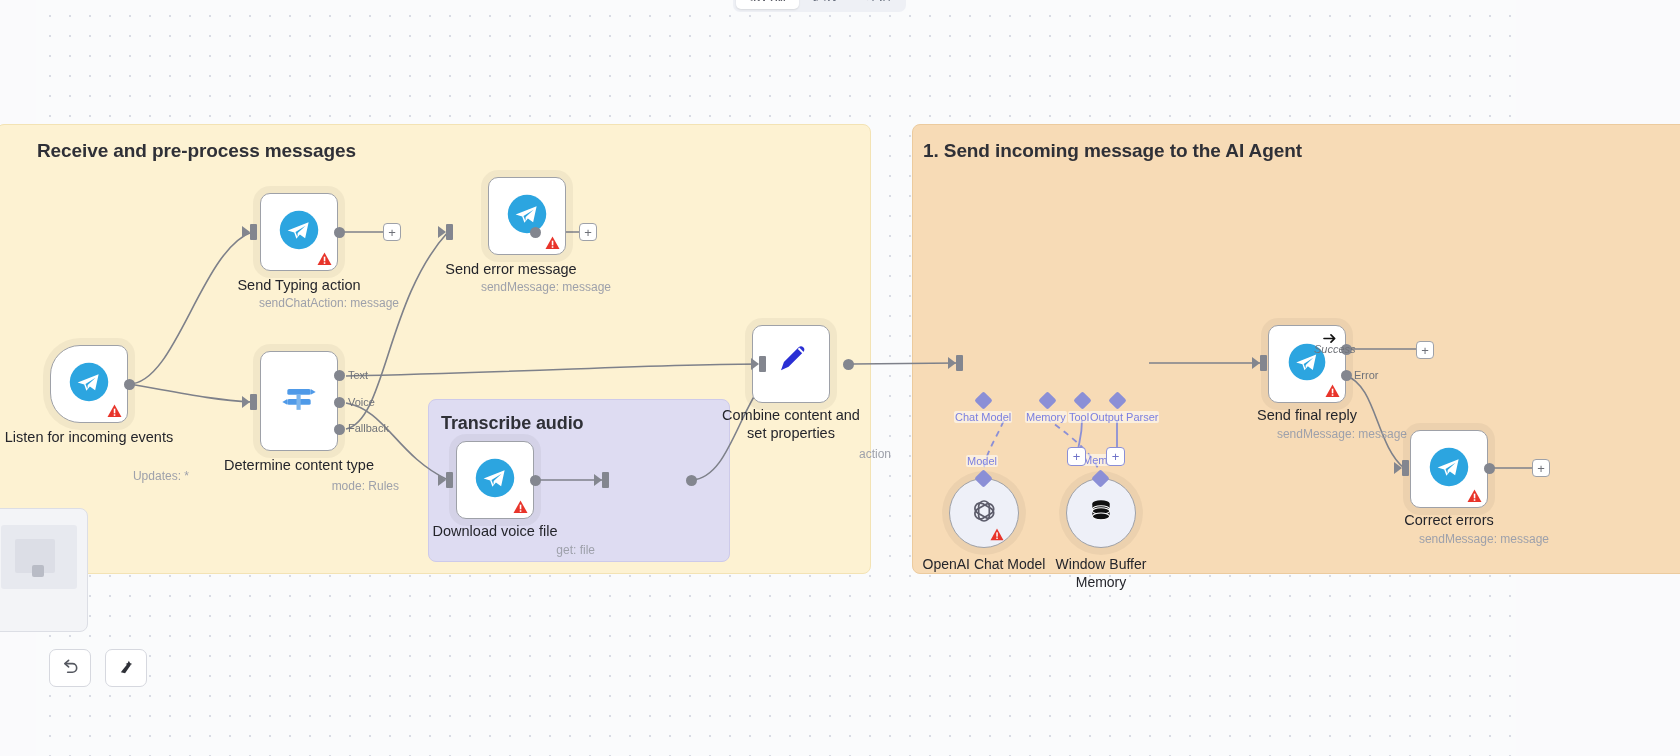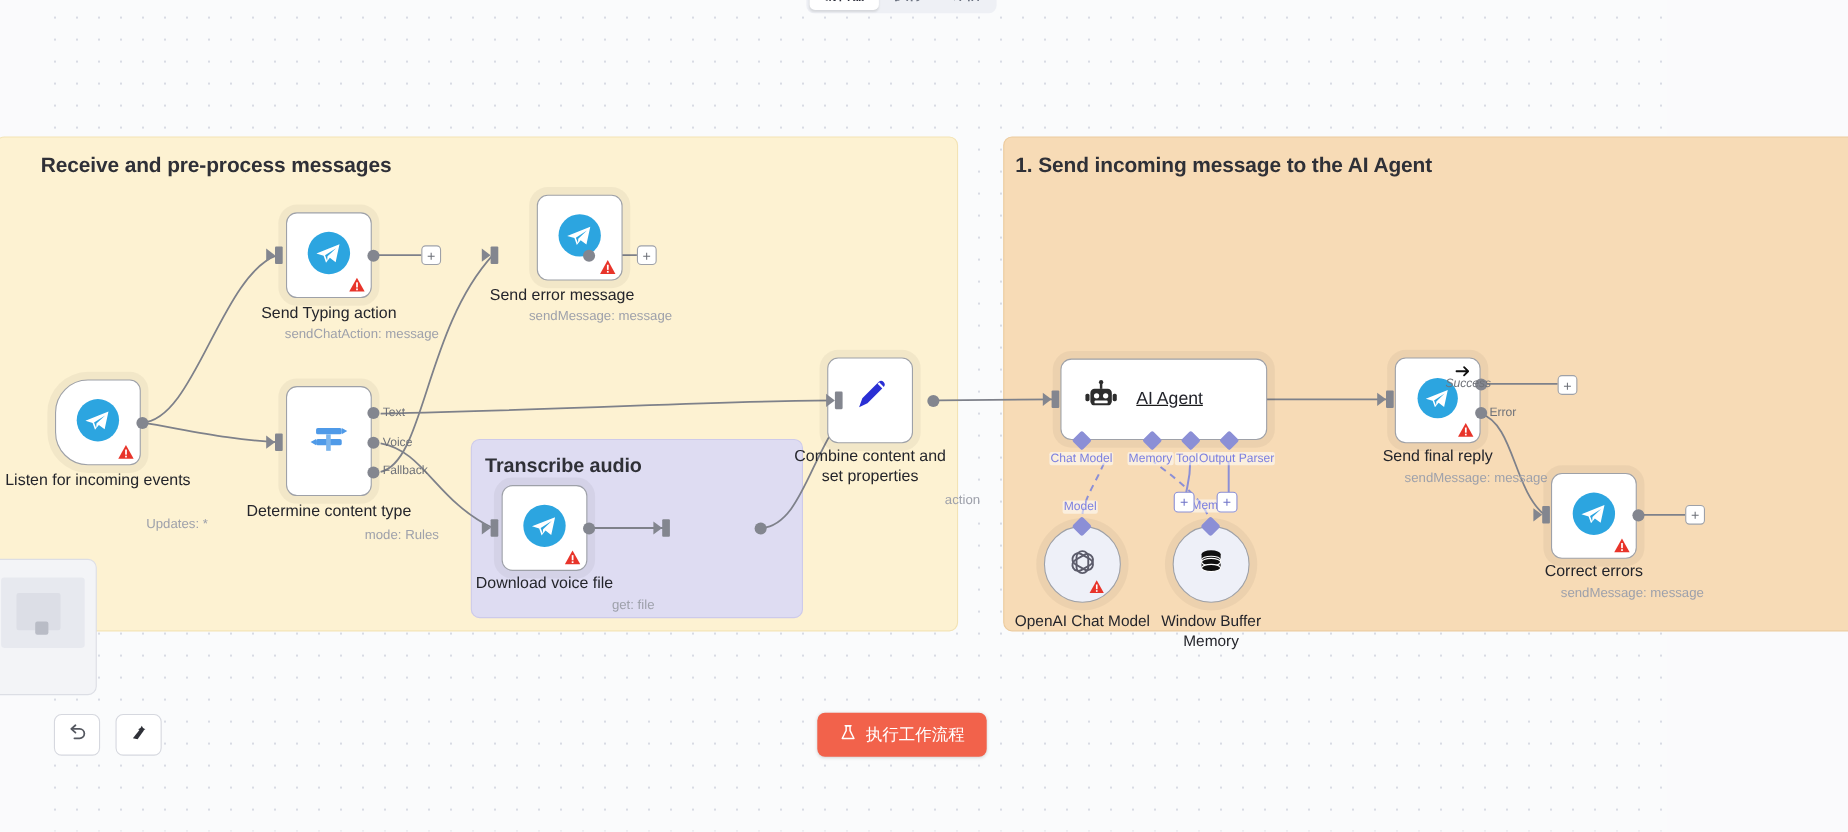--- a/index.html
+++ b/index.html
@@ -352,37 +352,20 @@
           <path d="M33 7.5 l6.5 6.5" stroke="#fff" stroke-width="2.4"></path>
         </svg>
       </span>
     </div>
     <div class="caption" style="top:82px; width:160px;">Combine content and set properties</div>
     <div class="subcaption" style="top:122px;">action</div>
   </div>
   <div class="port-in" style="left:723px; top:356px;"></div>
   <div class="port-out" style="left:807px; top:359px;"></div>
 
-  <div class="node wide haze" style="left:928px; top:326px;">
-    <div class="box">
-      <span>
-        <svg width="36" height="36" viewBox="0 0 48 48">
-          <rect x="11" y="14" width="26" height="20" rx="5" fill="#2c2c2c"></rect>
-          <rect x="5" y="20" width="5" height="9" rx="2" fill="#2c2c2c"></rect>
-          <rect x="38" y="20" width="5" height="9" rx="2" fill="#2c2c2c"></rect>
-          <rect x="22.5" y="7" width="3" height="7" fill="#2c2c2c"></rect>
-            <circle cx="24" cy="6" r="2.6" fill="#2c2c2c"></circle>
-          <circle cx="18.5" cy="22.5" r="3.2" fill="#fff"></circle>
-            <circle cx="29.5" cy="22.5" r="3.2" fill="#fff"></circle>
-          <rect x="16" y="28" width="16" height="3.6" rx="1.2" fill="#fff"></rect>
-        </svg>
-      </span>
-      <span class="agent-label">AI Agent</span>
-    </div>
-  </div>
   <div class="port-in" style="left:920px; top:355px;"></div>
 
   <div class="diamond" style="left:941px; top:394px;"></div>
   <div class="diamond" style="left:1005px; top:394px;"></div>
   <div class="diamond" style="left:1040px; top:394px;"></div>
   <div class="diamond" style="left:1075px; top:394px;"></div>
   <div class="ai-label" style="left:918px; top:411px;">Chat Model</div>
   <div class="ai-label" style="left:989px; top:411px;">Memory</div>
   <div class="ai-label" style="left:1032px; top:411px;">Tool</div>
   <div class="ai-label" style="left:1053px; top:411px;">Output Parser</div>
@@ -508,23 +491,14 @@
   </div>
   <div class="ctrl-btn" style="left:69px; top:649px;">
     <span>
       <svg width="19" height="19" viewBox="0 0 20 20">
           <path d="M4 16 L12 6 l2.5 2.5 L8.5 17 Z" fill="#2f3138"></path>
           <path d="M12.5 4 l1.2 2.2 l2.3 1.1 l-2.3 1.1 l-1.2 2.2 l-1.2 -2.2 l-2.3 -1.1 l2.3 -1.1 Z" fill="#2f3138"></path>
         </svg>
     </span>
   </div>
 
-  <button id="execute-btn">
-    <span>
-      <svg width="16" height="16" viewBox="0 0 18 18">
-          <path d="M7 2 v5 L3 15 h12 L11 7 V2 Z" stroke="#fff" stroke-width="1.5" fill="none" stroke-linejoin="round"></path>
-          <path d="M6 2 h6" stroke="#fff" stroke-width="1.5" stroke-linecap="round"></path>
-        </svg>
-    </span>
-    <span>执行工作流程</span>
-  </button>
 
 </div>
 
 </body></html>

